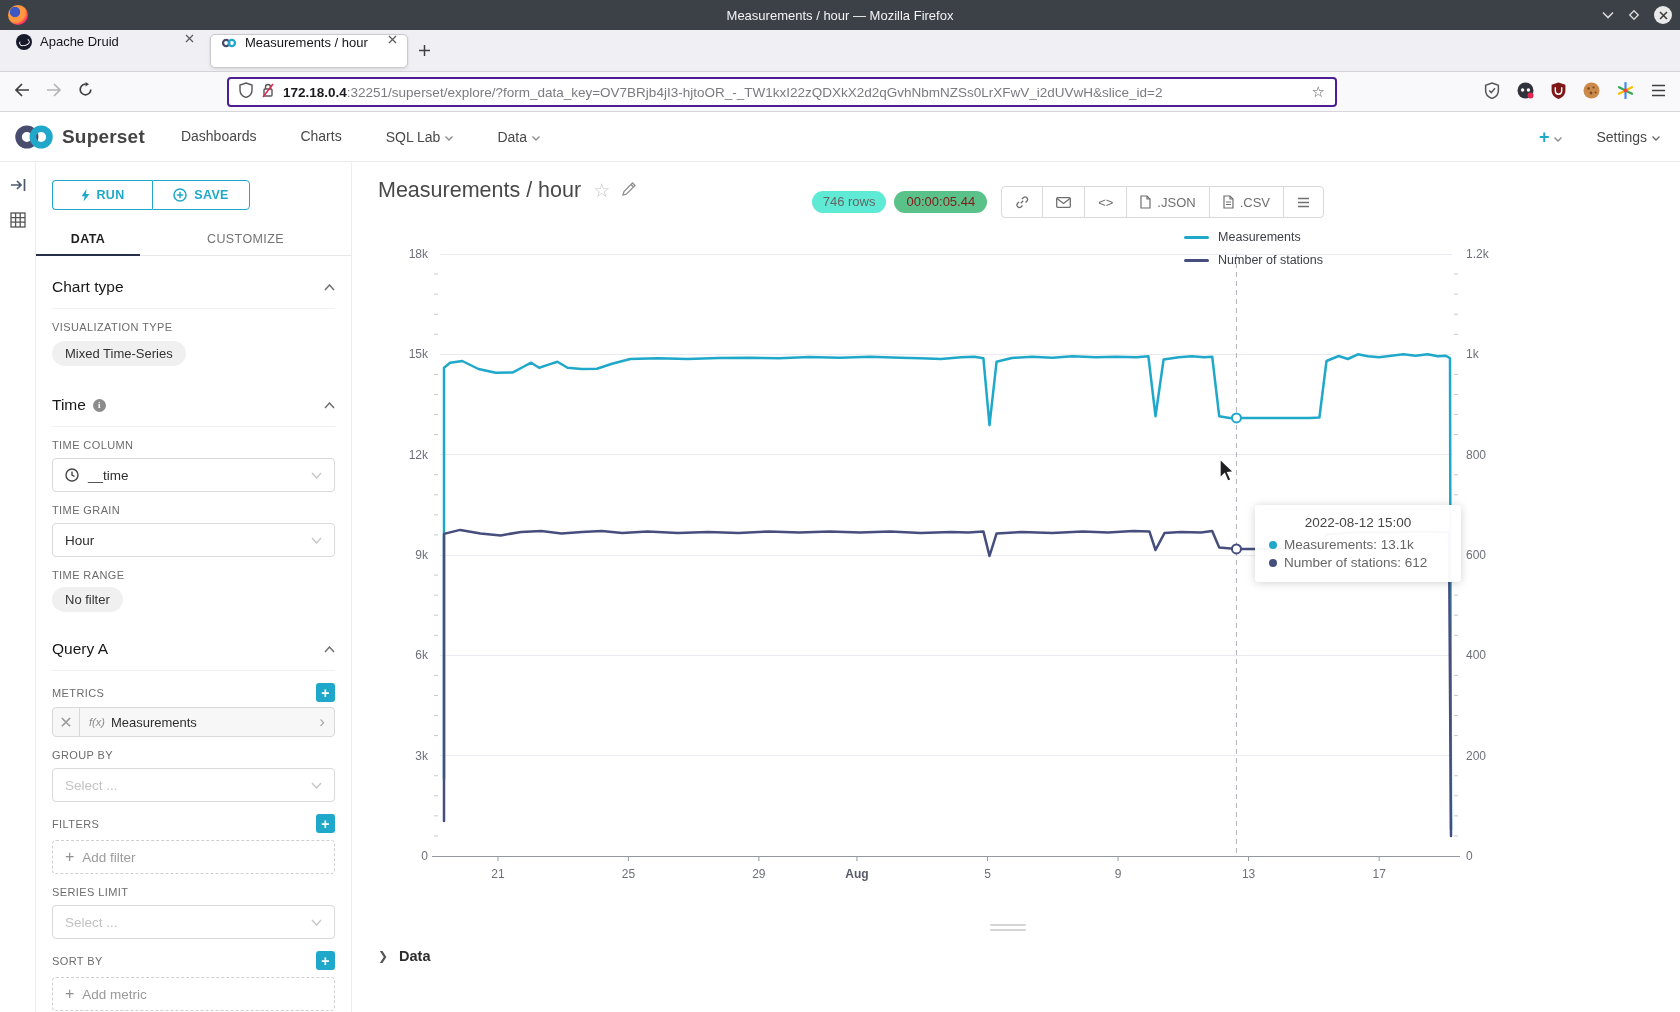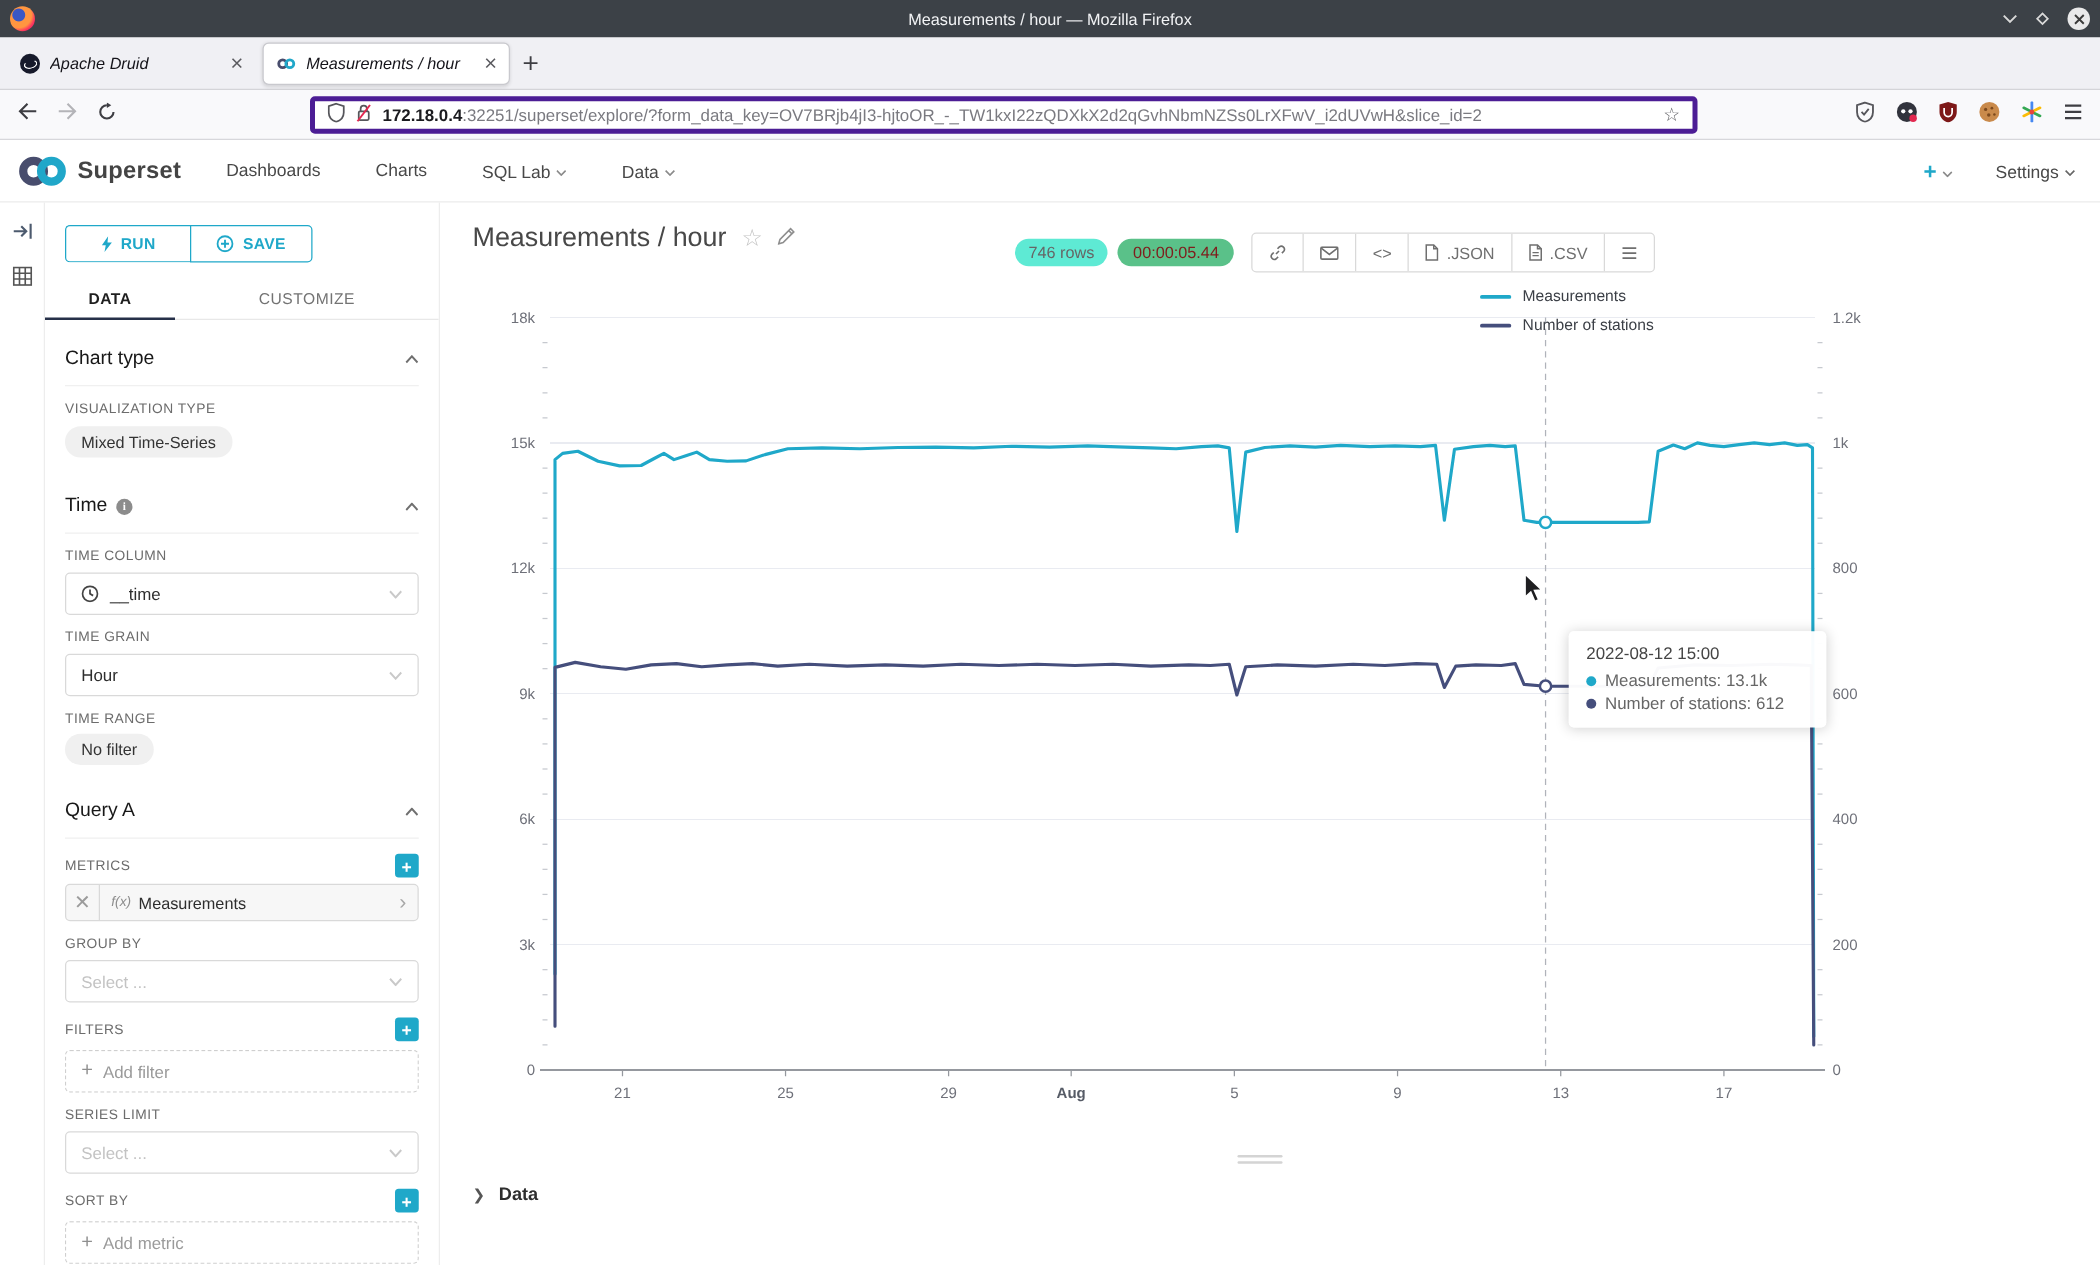--- a/index.html
+++ b/index.html
@@ -13,37 +13,37 @@
   .ff-logo { width:20px; height:20px; border-radius:50%; margin-left:8px; z-index:2;
              background:radial-gradient(circle at 35% 35%, #3a57c4 0 26%, #ff9640 30% 55%, #ff3b5c 70%, #b5007f 100%); }
   .winbtns { position:absolute; right:8px; top:0; height:30px; display:flex; align-items:center; gap:14px; }
   .winbtn svg { display:block; }
   .winbtn.close { width:18px; height:18px; background:#e9e9ea; border-radius:50%;
                   display:flex; align-items:center; justify-content:center; }
 
   
   #tabstrip { position:absolute; left:0; top:30px; width:1680px; height:42px; background:#f0f0f4;
               display:flex; align-items:center; border-bottom:1px solid #d4d4d8; }
-  .tab { height:34px; display:flex; align-items:center; gap:8px; padding:0 10px; margin-left:6px;
-         border-radius:5px; font-size:13px; color:#15141a; min-width:198px;font-style:italic; }
+  .tab { height:34px; display:flex; align-items:flex-start; gap:8px; padding:0 10px; margin-left:6px;
+         border-radius:5px; font-size:13px; color:#15141a; min-width:198px; }
   .tab.active { background:#fff; border:1px solid #c9c9ce; box-shadow:0 1px 3px rgba(0,0,0,.12); }
   .tab .tlabel { flex:1; white-space:nowrap; overflow:hidden; }
   .favicon { width:16px; height:16px; border-radius:50%; position:relative; flex:0 0 16px; }
   .druid-fav { background:#171a2b; }
   .druid-fav::after { content:""; position:absolute; left:3px; top:5px; width:9px; height:5px;
                       border:1.6px solid #fff; border-radius:50%; border-top-color:transparent; transform:rotate(-15deg); }
   .xicon svg, .plus svg { display:block; }
   .newtab { margin-left:10px; }
 
   
   #toolbar { position:absolute; left:0; top:72px; width:1680px; height:40px; background:#f9f9fb;
              border-bottom:1px solid #d7d7db; display:flex; align-items:center; }
   .navicons { display:flex; align-items:center; gap:16px; margin-left:14px; color:#45464b; }
-  #urlbar { position:absolute; left:248px; top:5px; width:1110px; height:30px; background:#fff;
-            border:4px solid #4c1d95; border-radius:4px; display:flex; align-items:center; padding:0 10px; gap:8px; }
+  #urlbar { position:absolute; left:227px; top:5px; width:1110px; height:30px; background:#fff;
+            border:2px solid #4c1d95; border-radius:4px; display:flex; align-items:center; padding:0 10px; gap:8px; }
   #urlbar .urltext { flex:1; font-size:13.5px; color:#7a7a80; white-space:nowrap; overflow:hidden; }
   #urlbar .urltext b { color:#1b1b1f; font-weight:bold; }
   .tb-right { position:absolute; right:14px; top:0; height:40px; display:flex; align-items:center; gap:17px; }
 
   
   #snavbar { position:absolute; left:0; top:112px; width:1680px; height:50px; background:#fff;
              border-bottom:1px solid #ececec; display:flex; align-items:center; }
   .brand { display:flex; align-items:center; gap:8px; margin-left:14px; }
   .brand .bname { font-size:19px; font-weight:bold; color:#444; letter-spacing:.2px; }
   .smenu { display:flex; gap:44px; margin-left:36px; font-size:14px; color:#484848; }
@@ -109,21 +109,21 @@
           border-left:1px solid #d9d9d9; color:#6f6f6f; font-size:13px; }
   .gbtn:first-child { border-left:none; }
 
   
   #chart-svg { position:absolute; left:0; top:50px; }
   .legend { position:absolute; right:25px; top:68px; display:flex; flex-direction:column; gap:9px; }
   .lgrow { display:flex; align-items:center; gap:9px; font-size:12.5px; color:#3b3f46; }
   .lgline { width:25px; height:3px; border-radius:2px; }
   .tooltip { position:absolute; left:903px; top:343px; width:206px; background:rgba(255,255,255,.97);
              border-radius:4px; box-shadow:0 1px 10px rgba(0,0,0,.18); padding:10px 14px 12px; z-index:5; }
-  .tt-title { font-size:13.5px; color:#454545; margin-bottom:7px; }
+  .tt-title { font-size:13.5px; color:#454545; margin-bottom:7px;text-align:center; }
   .tt-row { display:flex; align-items:center; gap:7px; font-size:13.5px; color:#666; margin-top:3px; }
   .tt-dot { width:8px; height:8px; border-radius:50%; flex:0 0 8px; }
   .cursor { position:absolute; left:866px; top:296px; z-index:6; }
   .drag-handle { position:absolute; left:638px; top:762px; width:36px; display:flex; flex-direction:column; gap:3px; }
   .drag-handle i { height:2px; background:#d4d4d4; border-radius:1px; }
   .data-expander { position:absolute; left:26px; top:786px; display:flex; align-items:center; gap:11px; }
   .data-expander .dcaret { font-size:12px; color:#555; }
   .data-expander .dlabel { font-size:14.5px; font-weight:bold; color:#2e2e2e; }
 </style>
 </head>

